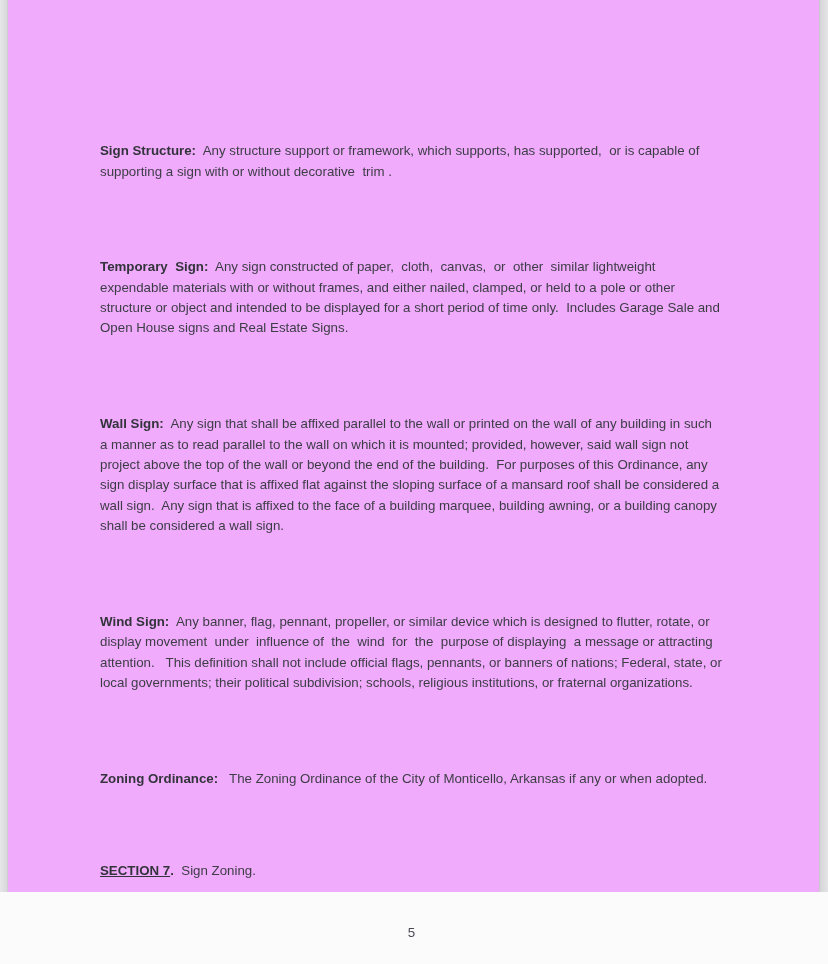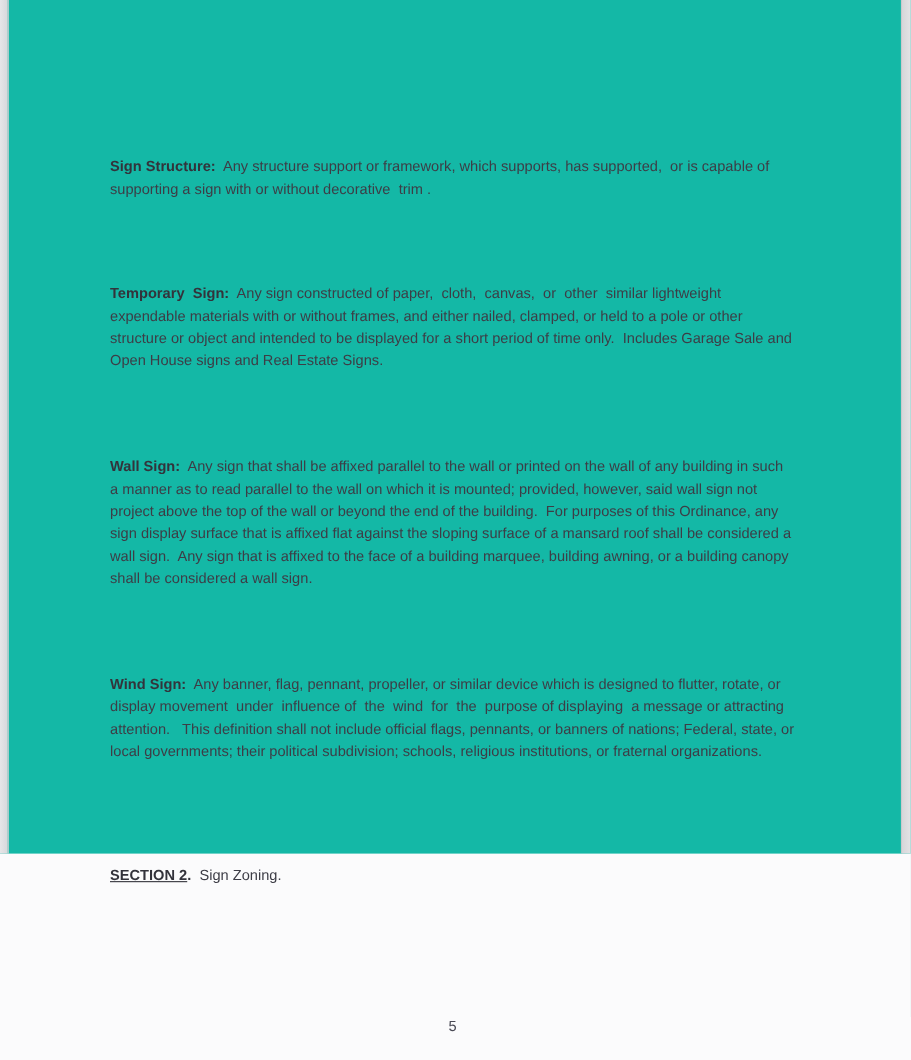--- a/index.html
+++ b/index.html
@@ -4,22 +4,22 @@
 <style>
   * { margin: 0; padding: 0; box-sizing: border-box; }
   html, body {
     width: 828px; height: 964px;
     background: #fbfbfc;
     font-family: "Liberation Sans", sans-serif;
     overflow: hidden;
   }
   .page {
     position: relative;
-    width: 828px; height: 776px;
-    background: #14b8a6;
+    width: 828px; height: 892px;
+    background: #f0abfc;
   }
   .scan-edge {
     position: absolute; top: 0; bottom: 0;
     background: #dededf;
   }
   .scan-edge.left  { left: 0;  width: 8px;  border-right: 1px solid #cfcfd2; background: linear-gradient(90deg,#e6e6e8,#d8d8db); }
   .scan-edge.right { right: 0; width: 9px;  border-left: 1px solid #c9c9cd; background: linear-gradient(90deg,#d6d6d9,#e4e4e6); }
   .content {
     position: absolute;
     left: 100px; top: 80px;
@@ -53,22 +53,23 @@
   <div class="content">
 
     <p class="def"><b class="term">Sign Structure:</b><span>  Any structure support or framework, which supports, has supported,  or is capable of supporting a sign with or without decorative  trim .</span></p>
 
     <p class="def"><b class="term">Temporary  Sign:</b><span>  Any sign constructed of paper,  cloth,  canvas,  or  other  similar lightweight expendable materials with or without frames, and either nailed, clamped, or held to a pole or other structure or object and intended to be displayed for a short period of time only.  Includes Garage Sale and Open House signs and Real Estate Signs.</span></p>
 
     <p class="def"><b class="term">Wall Sign:</b><span>  Any sign that shall be affixed parallel to the wall or printed on the wall of any building in such a manner as to read parallel to the wall on which it is mounted; provided, however, said wall sign not project above the top of the wall or beyond the end of the building.  For purposes of this Ordinance, any sign display surface that is affixed flat against the sloping surface of a mansard roof shall be considered a wall sign.  Any sign that is affixed to the face of a building marquee, building awning, or a building canopy shall be considered a wall sign.</span></p>
 
     <p class="def"><b class="term">Wind Sign:</b><span>  Any banner, flag, pennant, propeller, or similar device which is designed to flutter, rotate, or display movement  under  influence of  the  wind  for  the  purpose of displaying  a message or attracting attention.   This definition shall not include official flags, pennants, or banners of nations; Federal, state, or local governments; their political subdivision; schools, religious institutions, or fraternal organizations.</span></p>
 
+    <p class="def"><b class="term">Zoning Ordinance:</b><span>   The Zoning Ordinance of the City of Monticello, Arkansas if any or when adopted.</span></p>
 
-    <p class="section-head"><span class="us">SECTION 2</span><span class="dot">.</span><span>  Sign Zoning.</span></p>
+    <p class="section-head"><span class="us">SECTION 7</span><span class="dot">.</span><span>  Sign Zoning.</span></p>
 
     <ol class="main-list">
 
       
 
       
 
     </ol>
   </div>
 

